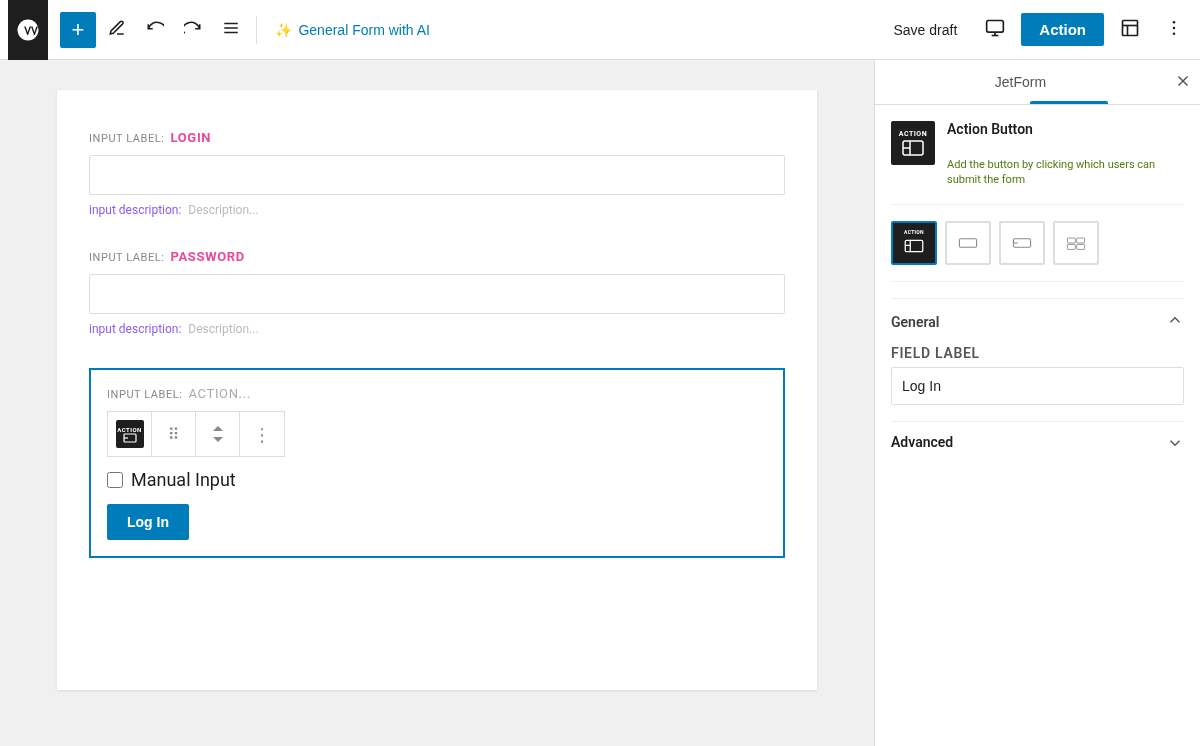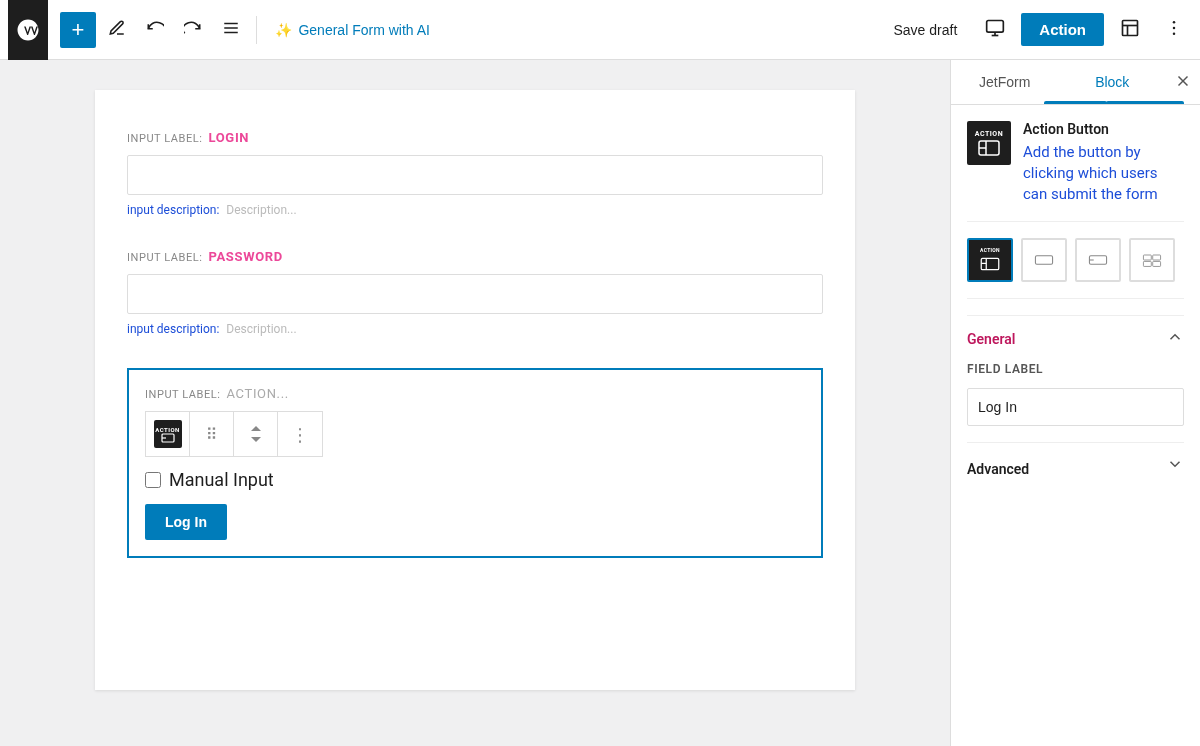--- a/index.html
+++ b/index.html
@@ -99,21 +99,21 @@
     }
     .form-input {
       width: 100%; height: 40px;
       border: 1px solid #ddd; border-radius: 2px;
       padding: 0 10px; font-size: 14px;
       background: #fff; color: #1e1e1e;
     }
     .input-desc-row {
       margin-top: 8px; font-size: 12px; color: #888;
     }
-    .input-desc-label { color: #1d4ed8; }
+    .input-desc-label { color: #8b5cf6; }
 
     
     .action-block {
       border: 2px solid #007cba;
       padding: 16px;
       position: relative;
     }
     .action-block-toolbar {
       display: flex; align-items: center;
       border: 1px solid #ddd;
@@ -143,21 +143,21 @@
     }
     .manual-input-label { font-size: 18px; color: #1e1e1e; }
 
     .log-in-btn {
       background: #007cba; color: #fff; border: none; cursor: pointer;
       font-size: 14px; font-weight: 600; padding: 10px 20px; border-radius: 2px;
     }
 
     
     .right-panel {
-      width: 250px;
+      width: 326px;
       background: #fff;
       border-left: 1px solid #ddd;
       display: flex; flex-direction: column;
       overflow-y: auto;
     }
     .panel-tabs {
       display: flex; border-bottom: 1px solid #ddd;
       position: relative;
     }
     .panel-tab {
@@ -182,55 +182,55 @@
     
     .action-button-card {
       display: flex; gap: 12px; margin-bottom: 16px;
       padding-bottom: 16px; border-bottom: 1px solid #eee;
     }
     .action-icon-panel {
       width: 44px; height: 44px; background: #1e1e1e; border-radius: 2px;
       display: flex; align-items: center; justify-content: center;
       flex-shrink: 0;
     }
-    .action-button-desc h3 { font-size: 14px; font-weight: 600; color: #1e1e1e; margin-bottom: 5px; }
-    .action-button-desc p { font-size: 15px; color: #1d4ed8; line-height: 1.4; }
+    .action-button-desc h3 { font-size: 14px; font-weight: 600; color: #1e1e1e; margin-bottom: 20px; }
+    .action-button-desc p { font-size: 11px; color: #4d7c0f; line-height: 1.4; }
 
     
     .btn-styles-row {
       display: flex; gap: 8px; margin-bottom: 16px; padding-bottom: 16px; border-bottom: 1px solid #eee;
     }
     .btn-style-opt {
       width: 46px; height: 44px; border: 2px solid #ddd; border-radius: 2px;
       cursor: pointer; display: flex; align-items: center; justify-content: center;
       background: #fff;
     }
     .btn-style-opt.selected { border-color: #007cba; background: #1e1e1e; }
     .btn-style-opt svg { width: 20px; height: 20px; }
 
     
     .section-header {
       display: flex; align-items: center; justify-content: space-between;
       padding: 12px 0; cursor: pointer; border-top: 1px solid #eee;
     }
-    .section-title { font-size: 14px; font-weight: 600; color: #be185d; }
+    .section-title { font-size: 14px; font-weight: 600; color: #404040; }
     .section-toggle { color: #555; font-size: 16px; }
 
     .field-label-text {
-      font-size: 12px; font-weight: 600; color: #555; text-transform: uppercase;
-      letter-spacing: 0.05em; margin-bottom: 12px;
+      font-size: 14px; font-weight: 600; color: #555; text-transform: uppercase;
+      letter-spacing: 0.05em; margin-bottom: 6px;
     }
     .field-input {
       width: 100%; height: 38px; border: 1px solid #ddd; border-radius: 2px;
       padding: 0 10px; font-size: 14px; color: #1e1e1e;
     }
 
     
     .advanced-section {
-      display: flex; align-items: flex-end; justify-content: space-between;
+      display: flex; align-items: flex-start; justify-content: space-between;
       padding: 12px 0; cursor: pointer; border-top: 1px solid #eee;
     }
     .advanced-title { font-size: 14px; font-weight: 600; color: #1e1e1e; }
 
     
     .editor-area::-webkit-scrollbar { width: 16px; background: #e0e0e0; }
     .editor-area::-webkit-scrollbar-thumb { background: #b0b0b0; border-radius: 0; }
 
     
     .tabs-container { position: relative; }
@@ -408,21 +408,20 @@
         <button class="log-in-btn">Log In</button>
       </div>
 
     </div>
   </div>
 
   <div class="right-panel">
 
     <div class="panel-tabs tabs-container">
       <button class="panel-tab panel-tab-jetform">JetForm</button>
-      <button class="panel-tab panel-tab-block active">Block</button>
       <div class="tab-underline" style="left: 155px; width: 78px;"></div>
       <button class="close-panel-btn">
         <span>
           <svg width="18" height="18" viewBox="0 0 24 24" fill="none" stroke="#555" stroke-width="2">
               <line x1="18" y1="6" x2="6" y2="18"></line>
               <line x1="6" y1="6" x2="18" y2="18"></line>
             </svg>
         </span>
       </button>
     </div>

